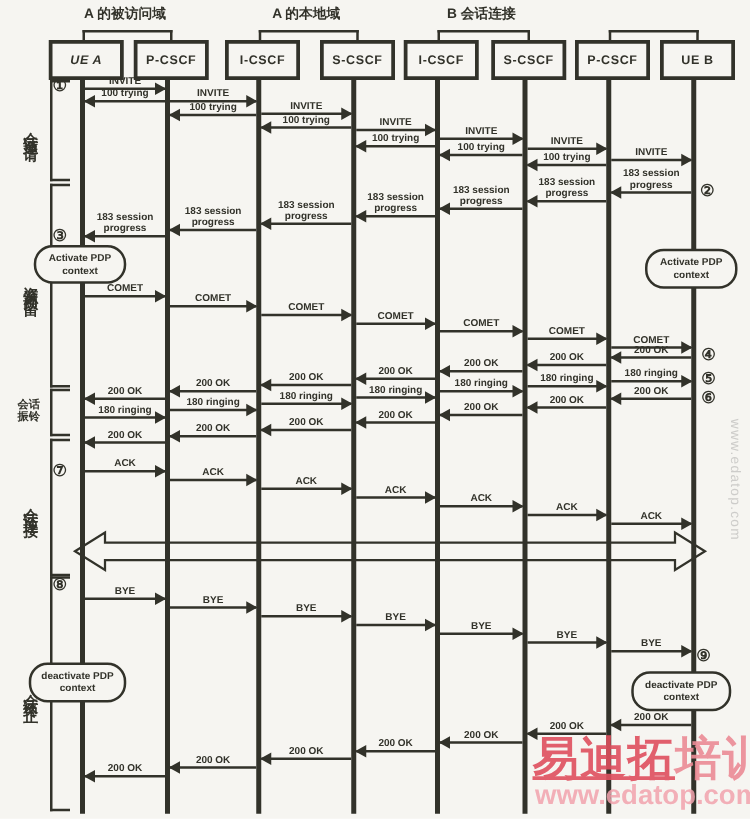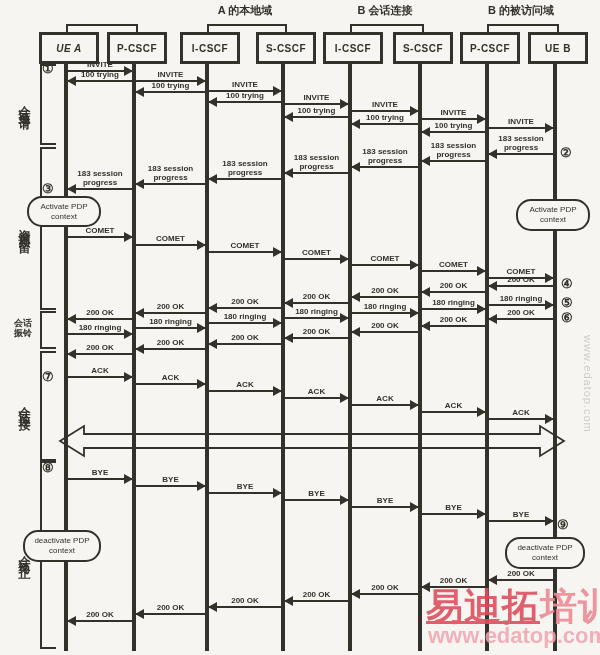--- a/index.html
+++ b/index.html
@@ -23,21 +23,21 @@
        line-height:1.15;white-space:pre-line;text-align:left;}
   .msg{position:absolute;z-index:4;}
   .msg .line{position:absolute;left:0;right:0;top:0;border-top:2px solid var(--ink);}
   .msg .lbl{position:absolute;left:0;right:0;bottom:1px;color:var(--ink);
        font-weight:bold;font-size:8px;line-height:1.05;text-align:center;}
   .msg .head-r{position:absolute;right:-1px;top:-4px;width:0;height:0;
        border-left:9px solid var(--ink);border-top:5px solid transparent;border-bottom:5px solid transparent;}
   .msg .head-l{position:absolute;left:-1px;top:-4px;width:0;height:0;
        border-right:9px solid var(--ink);border-top:5px solid transparent;border-bottom:5px solid transparent;}
   .pdp{position:absolute;border:2px solid var(--ink);border-radius:15px;background:var(--paper);
-       color:var(--ink);font-weight:normal;font-size:8px;line-height:1.2;text-align:center;
+       color:var(--ink);font-weight:bold;font-size:8px;line-height:1.2;text-align:center;
        display:flex;align-items:center;justify-content:center;z-index:5;padding:2px 3px;box-sizing:border-box;}
   .ann{position:absolute;color:var(--ink);font-size:13px;font-weight:bold;z-index:6;line-height:1;}
   #voice-svg{position:absolute;left:0;top:0;z-index:5;}
   .voice-label{position:absolute;color:var(--ink);font-weight:bold;font-size:13px;
        letter-spacing:12px;text-align:center;z-index:6;}
   .wm1{position:absolute;left:426px;top:582px;font-size:37px;font-weight:bold;z-index:9;
        letter-spacing:1px;white-space:nowrap;opacity:0.9;}
   .wm2{position:absolute;left:428px;top:623px;font-size:22px;font-weight:bold;z-index:9;
        white-space:nowrap;opacity:0.85;}
   .wm-side{position:absolute;left:582px;top:335px;height:150px;writing-mode:vertical-rl;
@@ -45,26 +45,26 @@
 </style>
 </head>
 <body>
 
 <div id="stage">
   <div class="wm1">
     <span style="color: rgb(223, 79, 94); text-decoration: underline;">易迪拓</span><span style="color: rgb(236, 139, 150);">培训</span>
   </div>
   <div class="wm2" style="color: rgb(242, 163, 174);">www.edatop.com</div>
   <div class="wm-side">www.edatop.com</div>
+<div class="domain-label" style="left: 36px; width: 128px; top: 3px;">A 的被访问域</div>
     <div class="domain-bracket" style="left: 66px; width: 68px; top: 24px;"></div>
     <div class="domain-label" style="left: 177px; width: 136px; top: 3px;">A 的本地域</div>
     <div class="domain-bracket" style="left: 207px; width: 76px; top: 24px;"></div>
     <div class="domain-label" style="left: 320px; width: 130px; top: 3px;">B 会话连接</div>
     <div class="domain-bracket" style="left: 350px; width: 70px; top: 24px;"></div>
-    <div class="domain-label" style="left: 457px; width: 128px; top: 3px;">B 的被访问域</div>
     <div class="domain-bracket" style="left: 487px; width: 68px; top: 24px;"></div>
     <div class="box" style="left: 39px; top: 32px; width: 54px; height: 26px; font-style: italic;">UE A</div>
     <div class="lifeline" style="left: 64px; top: 58px; height: 593px;"></div>
     <div class="box" style="left: 107px; top: 32px; width: 54px; height: 26px;">P-CSCF</div>
     <div class="lifeline" style="left: 132px; top: 58px; height: 593px;"></div>
     <div class="box" style="left: 180px; top: 32px; width: 54px; height: 26px;">I-CSCF</div>
     <div class="lifeline" style="left: 205px; top: 58px; height: 593px;"></div>
     <div class="box" style="left: 256px; top: 32px; width: 54px; height: 26px;">S-CSCF</div>
     <div class="lifeline" style="left: 281px; top: 58px; height: 593px;"></div>
     <div class="box" style="left: 323px; top: 32px; width: 54px; height: 26px;">I-CSCF</div>

